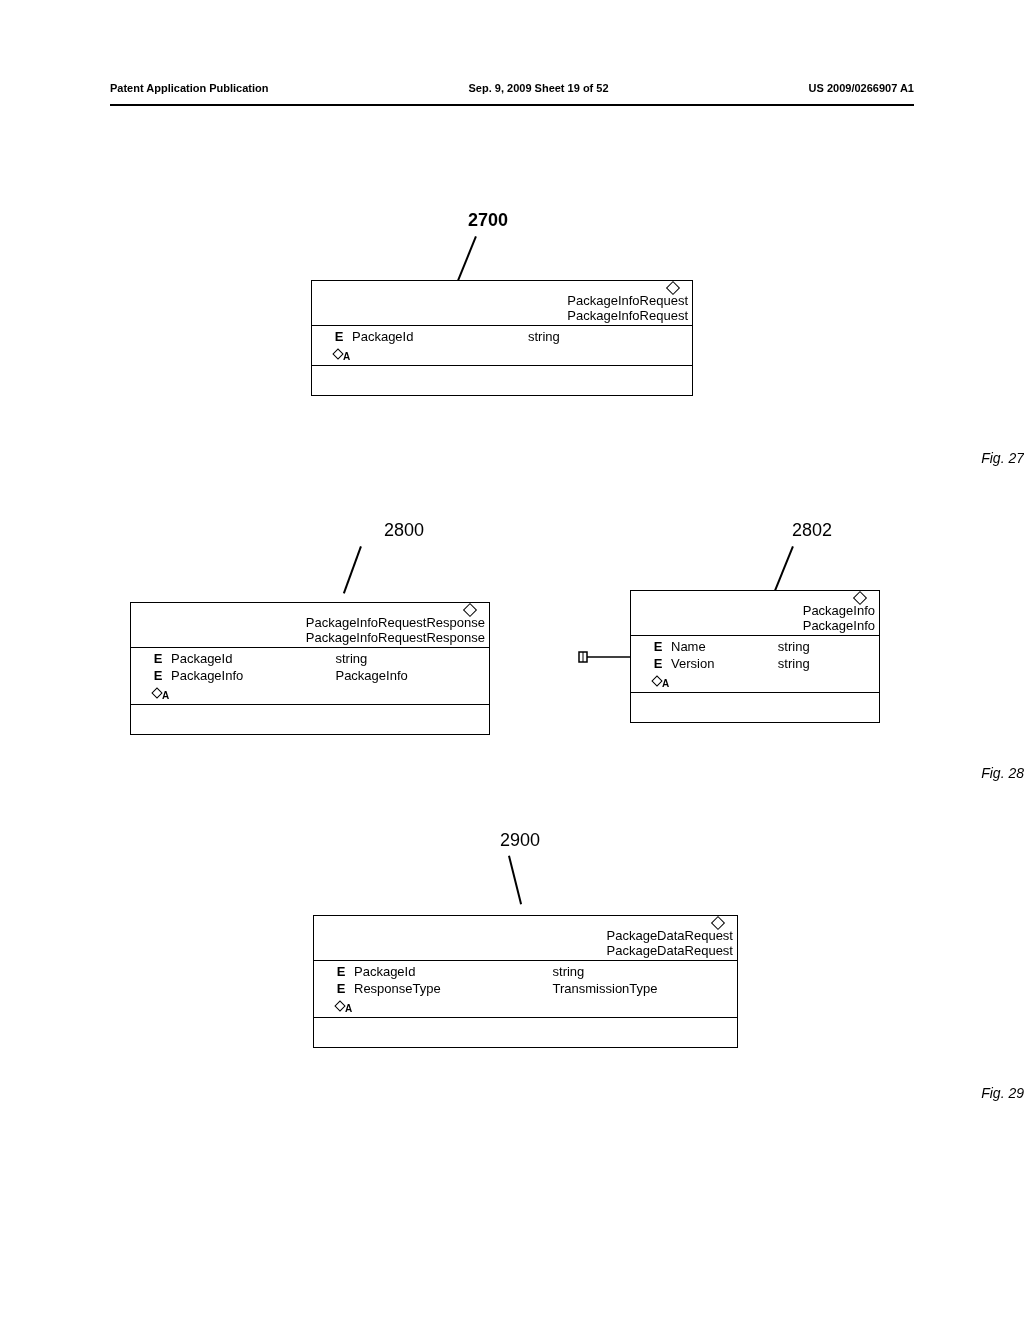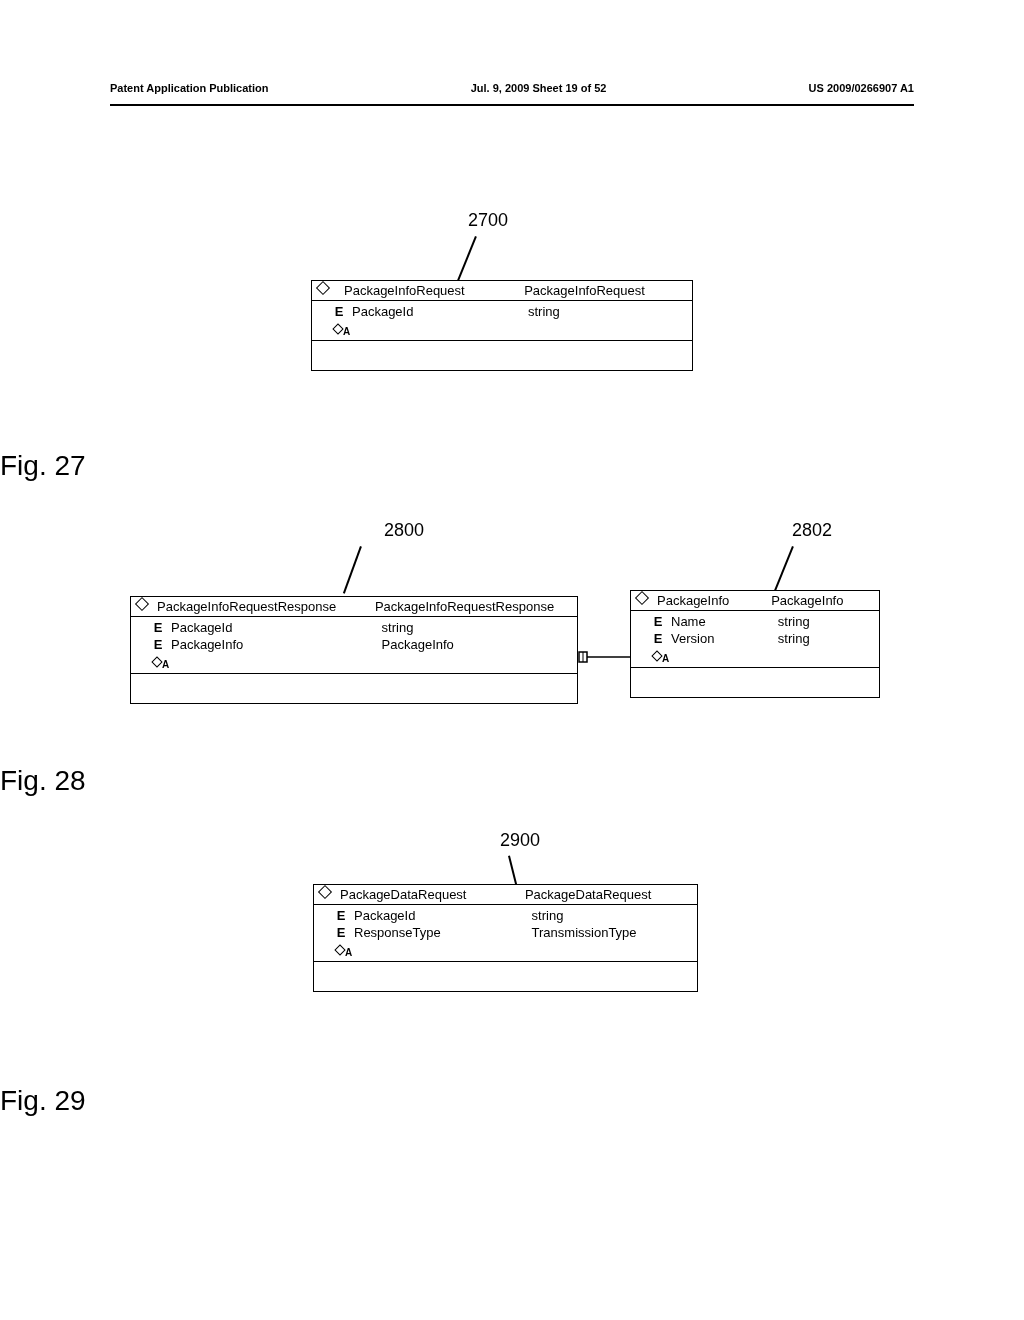--- a/index.html
+++ b/index.html
@@ -23,34 +23,36 @@
   }
   .header-rule {
     position: absolute;
     top: 104px;
     left: 110px;
     right: 110px;
     border-top: 2px solid #000;
   }
 
   .fig-caption {
-    text-align: left;
-    font-size: 28px;
+    text-align: right;
+    font-size: 14px;
     font-family: Arial, sans-serif;
+    font-style: italic;
   }
 
   .classbox {
     border: 1.5px solid #000;
     font-size: 13px;
     background: #fff;
   }
   .classbox .title-row {
     display: flex;
-    align-items: flex-start;
+    align-items: flex-end;
     padding: 2px 4px;
+    flex-direction: column;
   }
   .classbox .title-row .t1 { flex: 1.1; }
   .classbox .title-row .t2 { flex: 1; }
   .classbox .attrs {
     border-top: 1.5px solid #000;
     padding: 2px 4px 2px 20px;
   }
   .classbox .attr-row {
     display: flex;
     align-items: center;
@@ -109,34 +111,34 @@
 
   
   .fig27-area { position: absolute; top: 210px; left: 0; right: 0; }
   .box27 {
     position: absolute;
     left: 311px; top: 70px;
     width: 382px;
   }
   .box27 .title-row .t1 { padding-left: 6px; }
 
-  .ref27 { left: 468px; top: 0px; }
+  .ref27 { left: 468px; top: 0px; font-weight: bold; }
   .leader27 {
     left: 475px; top: 26px;
     height: 50px;
     transform: rotate(22deg);
   }
   .cap27 { position: absolute; top: 240px; left: 0; right: 0; }
 
   
   .fig28-area { position: absolute; top: 520px; left: 0; right: 0; }
   .box28a {
     position: absolute;
-    left: 130px; top: 76px;
-    width: 448px;
+    left: 130px; top: 82px;
+    width: 360px;
   }
   .box28b {
     position: absolute;
     left: 630px; top: 70px;
     width: 250px;
   }
   .ref28a { left: 352px; top: 0px; margin-left: 32px; }
   .leader28a {
     left: 360px; top: 26px;
     height: 50px;
@@ -155,37 +157,37 @@
     width: 52px;
     height: 14px;
   }
   .connector28 svg { width: 100%; height: 100%; }
   .cap28 { position: absolute; top: 245px; left: 0; right: 0; }
 
   
   .fig29-area { position: absolute; top: 830px; left: 0; right: 0; }
   .box29 {
     position: absolute;
-    left: 313px; top: 54px;
-    width: 385px;
+    left: 313px; top: 85px;
+    width: 425px;
   }
   .ref29 { left: 500px; top: 0px; }
   .leader29 {
     left: 508px; top: 26px;
     height: 50px;
     transform: rotate(-14deg);
   }
   .cap29 { position: absolute; top: 255px; left: 0; right: 0; }
 </style>
 </head>
 <body>
 
 <div class="header">
   <span>Patent Application Publication</span>
-  <span>Jul. 9, 2009  Sheet 19 of 52</span>
+  <span>Sep. 9, 2009  Sheet 19 of 52</span>
   <span>US 2009/0266907 A1</span>
 </div>
 <div class="header-rule"></div>
 
 <div class="fig27-area">
   <div class="ref-label ref27">2700</div>
   <div class="leader leader27"></div>
 
   <div class="classbox box27">
     <div class="title-row">

